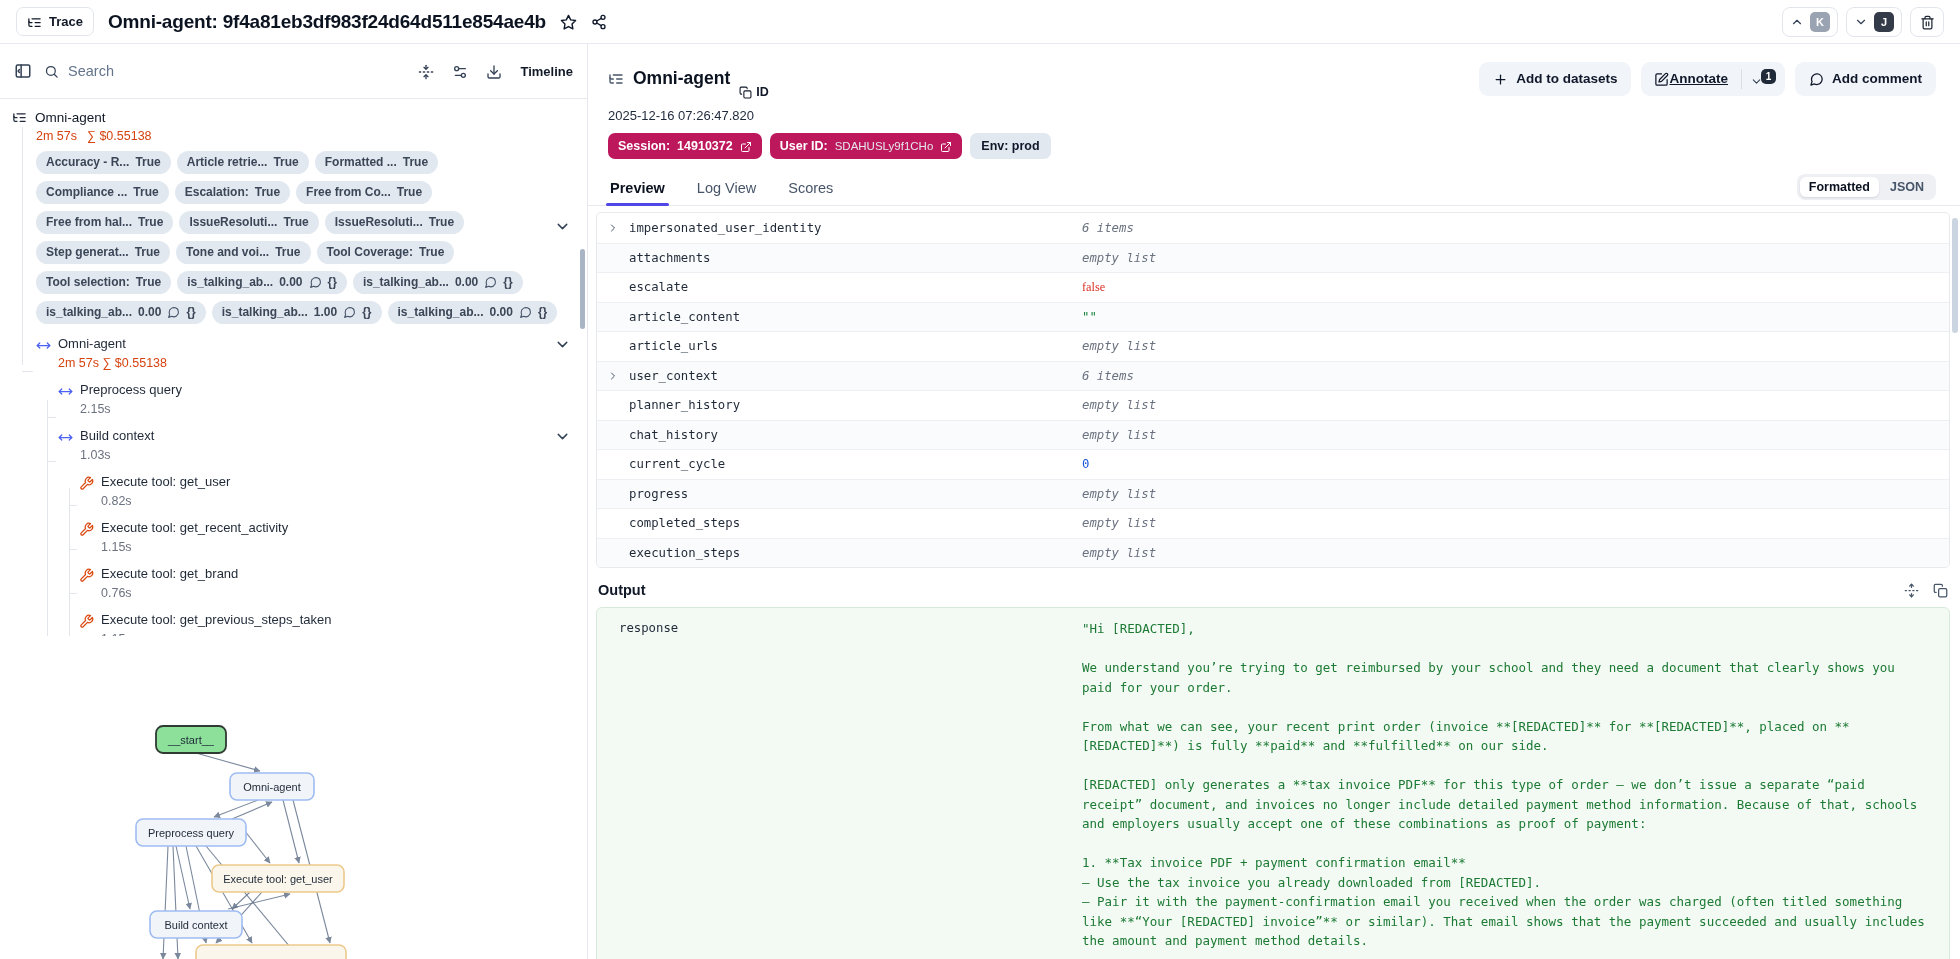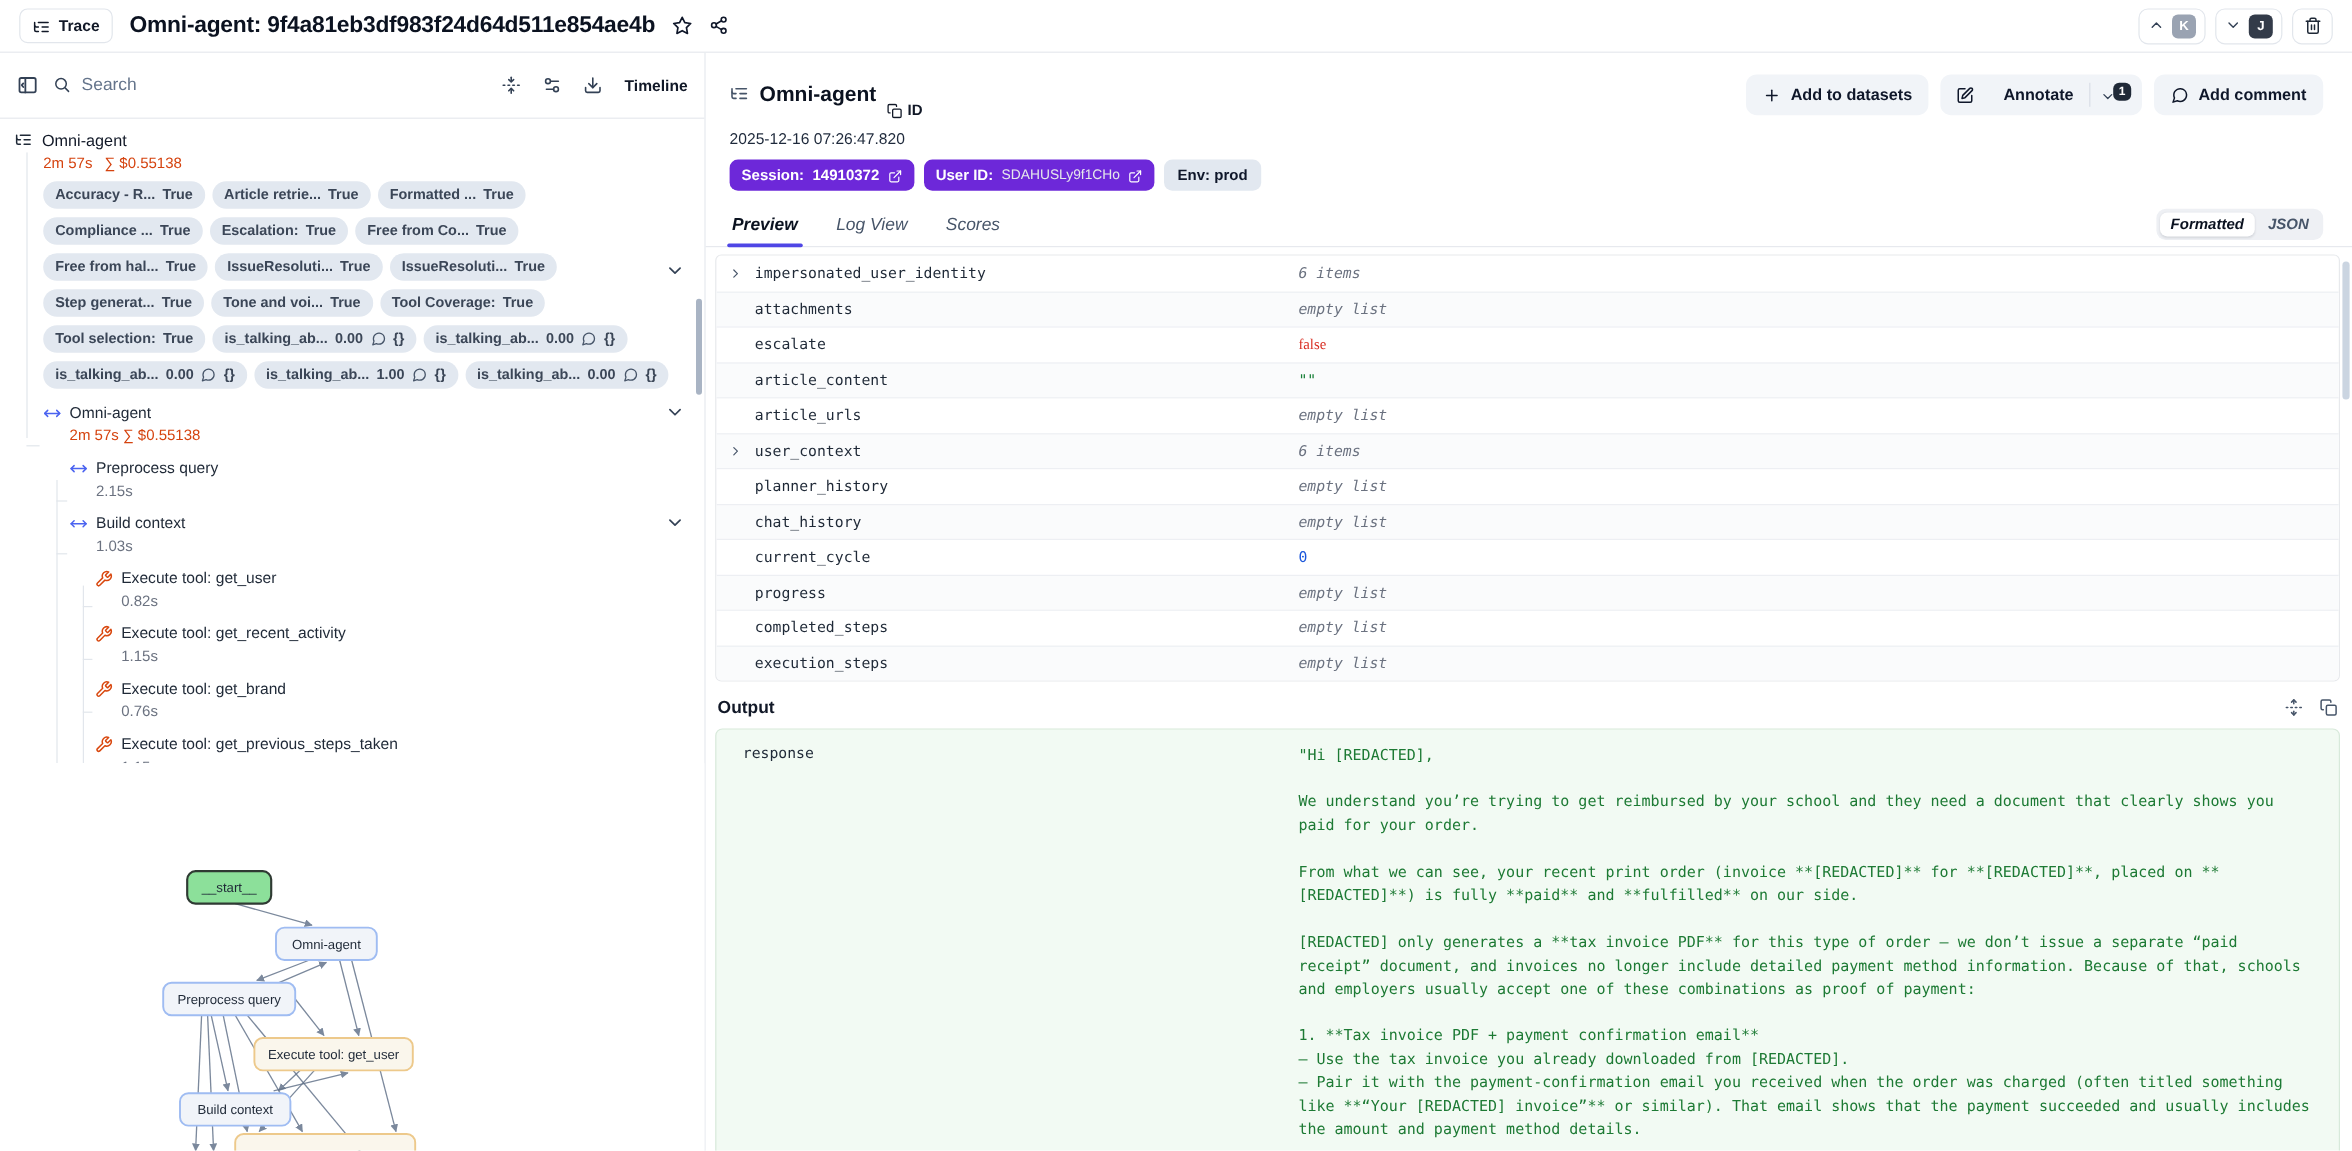--- a/index.html
+++ b/index.html
@@ -72,36 +72,36 @@
   
   .m-head { padding:14px 24px 0 20px; flex:none; }
   .m-row1 { display:flex; align-items:center; gap:9px; }
   .m-title { font-size:17.5px; font-weight:700; color:#0b1220; }
   .id-chip { display:flex; align-items:center; gap:4px; color:#111827; cursor:pointer;margin-top:27px; }
   .id-chip span { font-size:12.5px; font-weight:600; }
   .m-actions { margin-left:auto; display:flex; align-items:center; gap:10px; }
   .act-btn { display:flex; align-items:center; gap:8px; background:#f1f4f8; border-radius:9px; height:34px;
     padding:0 14px; font-size:13.5px; font-weight:600; color:#0f172a; cursor:pointer; }
   .annotate-group { display:flex; align-items:center; background:#f1f4f8; border-radius:9px; height:34px; }
-  .ag-left { display:flex; align-items:center; gap:24px; padding:0 13px; font-size:13.5px; font-weight:600; cursor:pointer; }
+  .ag-left { display:flex; align-items:center; gap:0; padding:0 13px; font-size:13.5px; font-weight:600; cursor:pointer;text-decoration:underline; }
   .ag-div { width:1px; height:20px; background:#d9dee6; }
   .ag-right { display:flex; align-items:flex-start; padding:5px 9px 0 8px; cursor:pointer; color:#334155; }
   .count-badge { margin:-3px 0 0 -2px; min-width:15px; height:15px; border-radius:5px; background:#1f2937;
     color:#fff; font-size:10px; font-weight:700; display:flex; align-items:center; justify-content:center; padding:0 3px; }
   .m-time { margin-top:9px; font-size:13px; color:#1e293b; }
   .m-badges { margin-top:10px; display:flex; gap:8px; align-items:center; }
-  .dark-badge { display:flex; align-items:center; gap:7px; background:#6d28d9; color:#fff; border-radius:7px;
+  .dark-badge { display:flex; align-items:center; gap:7px; background:#be185d; color:#fff; border-radius:7px;
     height:26px; padding:0 10px; font-size:12.5px; font-weight:700; cursor:pointer; }
   .dark-badge .val-sm { font-size:11.5px; font-weight:500; color:#e5e7eb; }
   .env-badge { background:#e2e8f0; color:#0f172a; border-radius:7px; height:26px; padding:0 11px;
     font-size:12.5px; font-weight:700; display:flex; align-items:center; }
 
   
   .m-tabs { margin-top:15px; padding:0 24px 0 20px; border-bottom:1px solid #e7e9ee; display:flex;
-    align-items:flex-end; flex:none;font-style:italic; }
+    align-items:flex-end; flex:none; }
   .tabs-left { display:flex; gap:28px; }
   .tab { font-size:14.5px; color:#475569; padding:2px 2px 9px; cursor:pointer; position:relative; }
   .tab.active { color:#0b1220; font-weight:600; }
   .tab.active::after { content:""; position:absolute; left:-2px; right:-2px; bottom:-1px; height:3px;
     background:#4f46e5; border-radius:2px; }
   .fmt-toggle { margin-left:auto; margin-bottom:5px; background:#eef0f4; border-radius:8px; padding:3px;
     display:flex; gap:2px; }
   .fmt-seg { font-size:12.5px; font-weight:600; color:#475569; padding:3px 9px; border-radius:6px; cursor:pointer; }
   .fmt-seg.active { background:#fff; color:#0b1220; box-shadow:0 1px 2px rgba(15,23,42,.12); }
 

